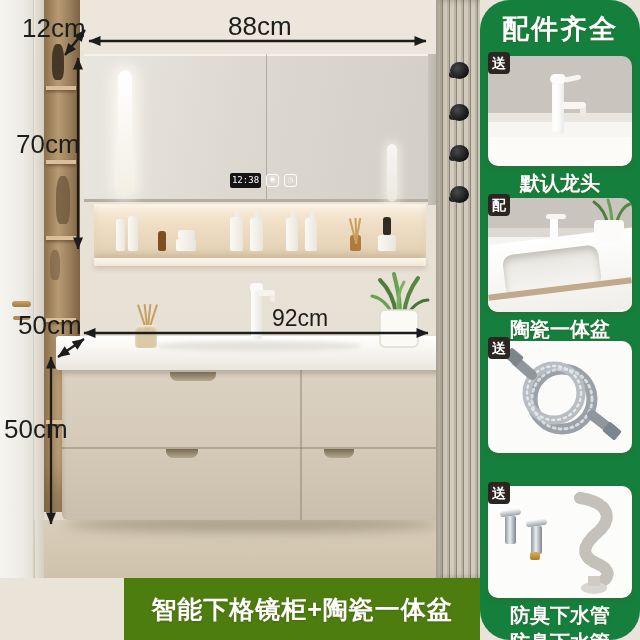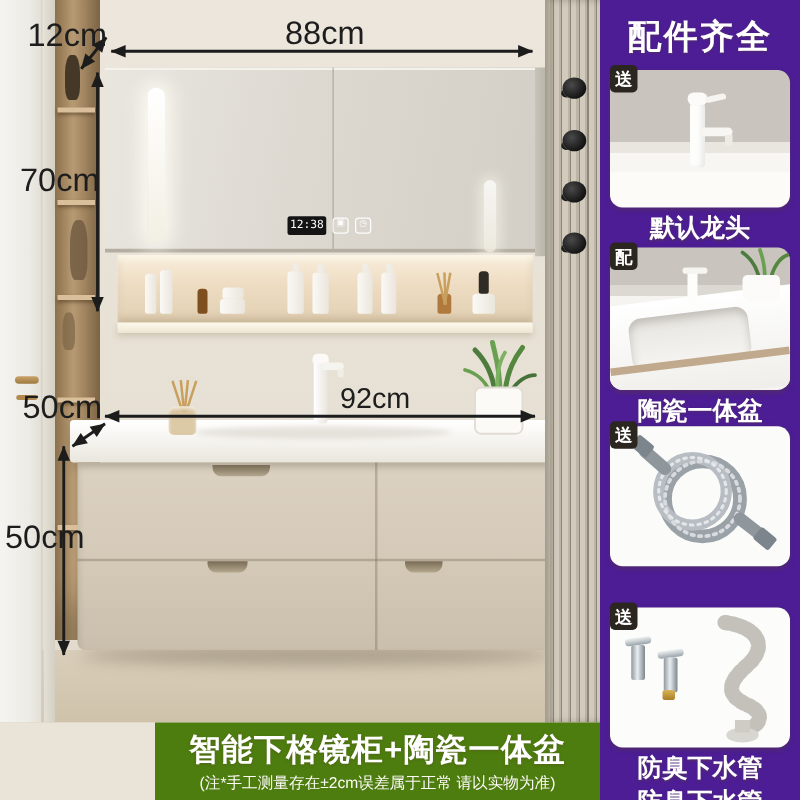--- a/index.html
+++ b/index.html
@@ -75,21 +75,21 @@
           background:repeating-linear-gradient(90deg,#d1cabd 0 4px,#bcb4a5 4px 6px,#8d8678 6px 7px);
           box-shadow:inset 4px 0 6px rgba(70,62,48,.35); }
   .hook { position:absolute; left:14px; width:19px; height:17px; border-radius:50%;
           background:radial-gradient(circle at 38% 35%,#4a4a4a,#141414 70%); box-shadow:-6px 4px 0 -5px #1c1c1c; }
 
   
   .dim-label { position:absolute; color:#1d1d1d; font-weight:500; font-size:26px; letter-spacing:0; }
   #dim-svg { position:absolute; left:0; top:0; width:480px; height:578px; pointer-events:none; }
 
   
-  #sidebar { position:absolute; left:480px; top:0; width:160px; height:640px; background:#4c1d95; }
+  #sidebar { position:absolute; left:480px; top:0; width:160px; height:640px; background:#15803d;border-radius:30px; }
   #sidebar-title { position:absolute; left:0; top:11px; width:160px; text-align:center;
           color:#fff; font-size:27px; font-weight:bold; letter-spacing:2px;
           text-shadow:0 1px 2px rgba(90,70,35,.4); }
   .acc-card { position:absolute; left:8px; width:144px; }
   .acc-photo { position:relative; width:144px; border-radius:10px; overflow:hidden; background:#fbfbfa;
           box-shadow:0 2px 4px rgba(90,70,35,.35); }
   .acc-label { width:144px; margin-top:4px; text-align:center; color:#fff; font-size:20px; font-weight:bold;
           text-shadow:0 1px 2px rgba(90,70,35,.4); line-height:1.35; }
   .acc-badge { position:absolute; left:0; top:-4px; z-index:3; width:22px; height:22px; background:#2c2620;
           border-radius:4px; color:#fff; font-size:14px; font-weight:bold; line-height:22px; text-align:center; }
@@ -329,16 +329,15 @@
           <rect x="38" y="84" width="12" height="10" fill="#cfccc5"></rect>
         </svg>
       </div>
       <div class="acc-label">防臭下水管</div>
       <div class="acc-label" style="margin-top:0">防臭下水管</div>
     </div>
   </div>
 
   <div id="bb-caption">
     <div id="bb-title">智能下格镜柜+陶瓷一体盆</div>
-    <div id="bb-note">(注*手工测量存在±2cm误差属于正常 请以实物为准)</div>
   </div>
 
 </div>
 
 </body></html>

